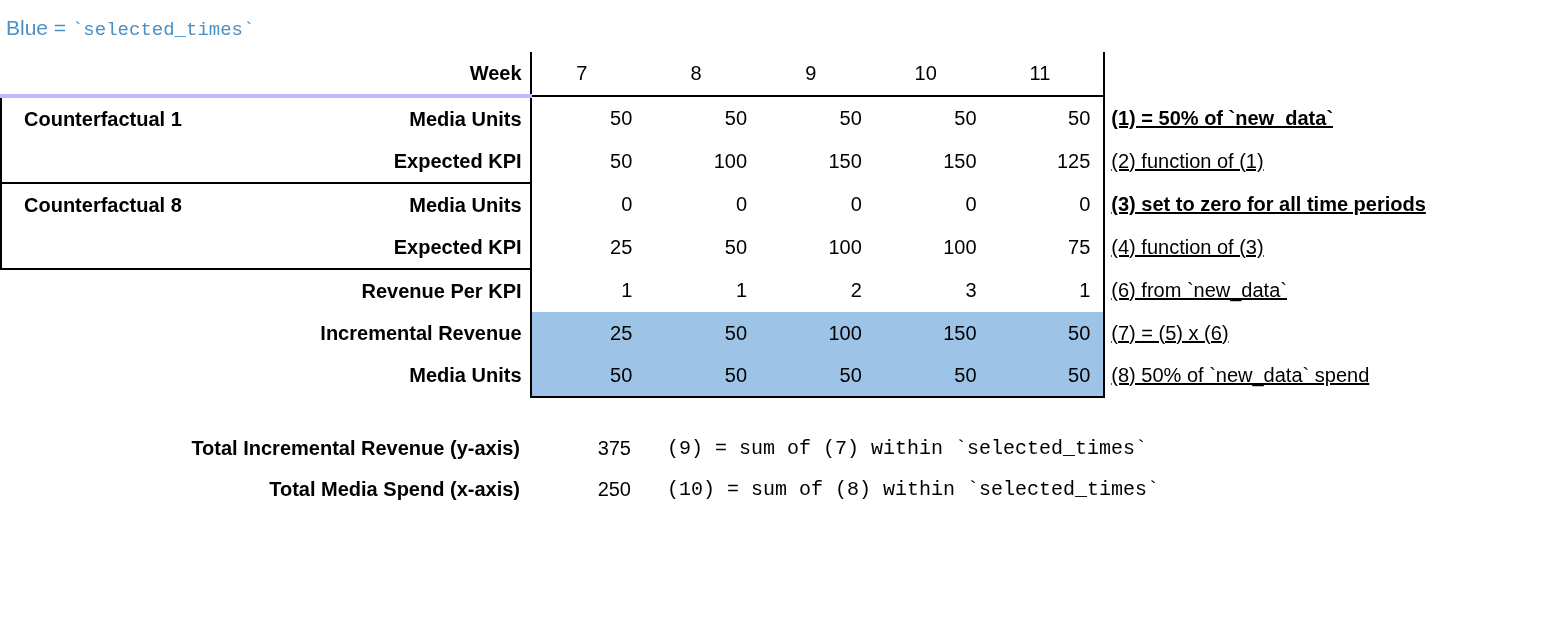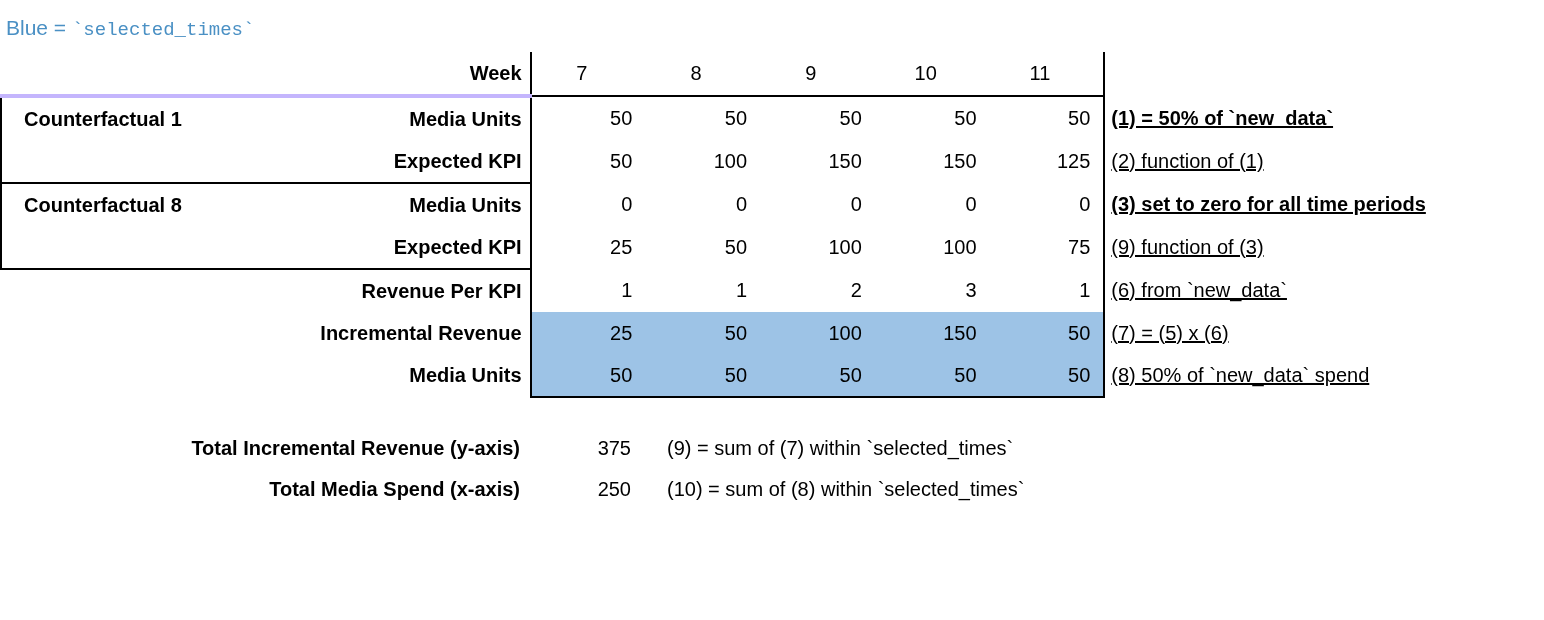--- a/index.html
+++ b/index.html
@@ -126,20 +126,21 @@
     white-space: nowrap;
   }
   .tot-val {
     text-align: right;
     padding-right: 14px;
   }
   .tot-note {
     text-align: left;
     padding-left: 22px;
     white-space: nowrap;
+    font-family: Liberation Mono, monospace;
   }
 </style>
 </head>
 <body>
 
 <div class="legend">
   <span>Blue = </span><span class="mono">`selected_times`</span>
 </div>
 
 <div class="diagram">
@@ -202,21 +203,21 @@
       </tr>
 
       <tr>
         <td class="lab-left cf-outer-b cf-outer-l"></td>
         <td class="lab cf-outer-b">Expected KPI</td>
         <td class="num bx-l">25</td>
         <td class="num">50</td>
         <td class="num">100</td>
         <td class="num">100</td>
         <td class="num bx-r">75</td>
-        <td class="note">(9) function of (3)</td>
+        <td class="note">(4) function of (3)</td>
       </tr>
 
 
       <tr>
         <td></td>
         <td class="lab">Revenue Per KPI</td>
         <td class="num bx-l">1</td>
         <td class="num">1</td>
         <td class="num">2</td>
         <td class="num">3</td>

